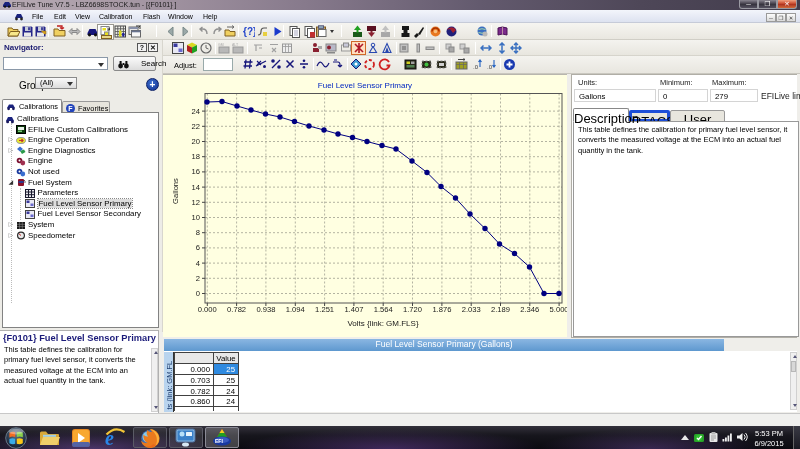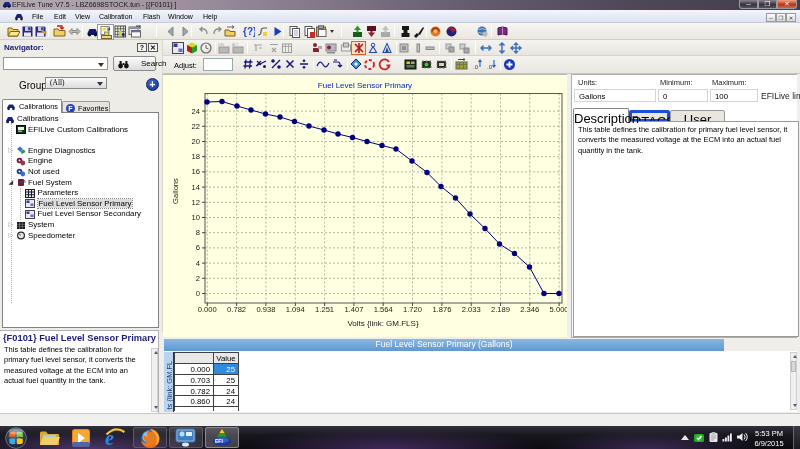--- a/index.html
+++ b/index.html
@@ -28,21 +28,21 @@
 #tb2 { left:163px; top:40px; width:637px; height:16px; background:linear-gradient(#f4f3ef,#e8e6df); border-bottom:1px solid #d6d4cc; }
 #tb3 { left:163px; top:56px; width:637px; height:18px; background:linear-gradient(#f4f3ef,#e8e6df); border-bottom:1px solid #c9c7bf; }
 
 #nav { left:0; top:40px; width:163px; height:292px; background:#edece7; border-right:1px solid #d8d6ce; }
 #navtitle { left:4px; top:3px; font-size:8px; font-weight:bold; color:#1b1b70; }
 .qbtn { position:absolute; top:3px; width:10px; height:9px; background:#f2f2f2; border:1px solid #555; text-align:center; font-size:7px; line-height:8px; font-weight:bold; color:#111; }
 #searchbox { left:3px; top:17px; width:105px; height:13px; background:#fff; border:1px solid #8a98a8; }
 #searchbox:after { content:""; position:absolute; right:3px; top:4.5px; width:0; height:0; border-left:3px solid transparent; border-right:3px solid transparent; border-top:4px solid #333; }
 #searchbtn { left:113px; top:16px; width:43px; height:15px; background:linear-gradient(#fbfbfb,#dcdcdc); border:1px solid #8a8a8a; border-radius:2px; font-size:8px; text-align:center; line-height:13px; color:#000;padding-left:12px; }
 #grouplbl { left:19px; top:40px; font-size:10px; color:#000; }
-#groupbox { left:45px; top:37px; width:62px; height:12px; background:linear-gradient(#fafafa,#dcdcdc); border:1px solid #8a8a8a; font-size:7.5px; padding-left:4px; line-height:10.5px;font-family:Liberation Serif, serif; }
+#groupbox { left:35px; top:37px; width:42px; height:12px; background:linear-gradient(#fafafa,#dcdcdc); border:1px solid #8a8a8a; font-size:7.5px; padding-left:4px; line-height:10.5px; }
 #groupbox:after { content:""; position:absolute; right:3px; top:3.5px; width:0; height:0; border-left:3px solid transparent; border-right:3px solid transparent; border-top:4px solid #333; }
 #plusbtn { left:146px; top:38px; width:13px; height:13px; border-radius:50%; background:radial-gradient(circle at 40% 35%, #3a6ecf, #132f8e); color:#fff; font-size:10px; line-height:12px; text-align:center; font-weight:bold; border:1px solid #0c2168; }
 .tab1 { position:absolute; font-size:7.4px; }
 #tabcal { left:2px; top:59px; width:60px; height:14px; background:#fff; border:1px solid #888; border-bottom:none; border-radius:2px 2px 0 0; z-index:3; }
 #tabfav { left:62px; top:61px; width:48px; height:12px; background:#e6e4dc; border:1px solid #999; border-bottom:none; border-radius:2px 2px 0 0; }
 #tree { left:2px; top:72px; width:157px; height:216px; background:#fff; border:1px solid #828282; overflow:hidden; }
 .trow { position:absolute; left:0; width:157px; height:10.6px; font-size:7.9px; color:#000; white-space:nowrap; }
 .tico2 { position:absolute; width:10px; height:9px; top:0.5px; }
 
 #chart { left:163px; top:74px; width:404px; height:263px; background:#ffffe1; border-top:1px solid #b8b6ae; }
@@ -462,20 +462,28 @@
         </svg>
         <span style="position:absolute;left:14px">Calibrations</span>
       </div>
     <div class="trow" style="top:11.6px">
         <svg class="tico2" style="left:13px" viewBox="0 0 10 9">
           <rect x="0.5" y="0.5" width="9" height="8" fill="#0b3b0b" stroke="#000"></rect>
           <rect x="2" y="2" width="6" height="3" fill="#e8f0e8"></rect>
           <rect x="2" y="5.5" width="4" height="1.5" fill="#7ac87a"></rect>
         </svg>
         <span style="position:absolute;left:25px">EFILive Custom Calibrations</span>
+      </div>
+    <div class="trow" style="top:22.2px">
+        <span style="position:absolute;left:5.5px;font-size:6px;color:#888">▷</span>
+        <svg class="tico2" style="left:13px" viewBox="0 0 10 9">
+          <ellipse cx="5" cy="4.5" rx="4.5" ry="3" fill="#e8e832" stroke="#999"></ellipse>
+          <path d="M3 4.5 L7 4.5 M5.5 3 L7 4.5 L5.5 6" stroke="#c03232" stroke-width="1.2" fill="none"></path>
+        </svg>
+        <span style="position:absolute;left:25px">Engine Operation</span>
       </div>
     <div class="trow" style="top:32.8px">
         <span style="position:absolute;left:5.5px;font-size:6px;color:#888">▷</span>
         <svg class="tico2" style="left:13px" viewBox="0 0 10 9">
           <path d="M1 3 L4 0.5 L7 3 L4 5.5 Z" fill="#3a6ed0"></path>
           <path d="M4 5 L8 3.5 L9.5 6 L6 8 Z" fill="#2a9a4a"></path>
         </svg>
         <span style="position:absolute;left:25px">Engine Diagnostics</span>
       </div>
     <div class="trow" style="top:43.4px">
@@ -668,21 +676,21 @@
   </g>
 </svg>
 </div>
 
 <div class="abs" id="rpanel">
   <span class="rlbl" style="left:6px;top:3px">Units:</span>
   <span class="rlbl" style="left:88px;top:3px">Minimum:</span>
   <span class="rlbl" style="left:140px;top:3px">Maximum:</span>
   <span class="rcell" style="left:2px;top:14px;width:82px;">Gallons</span>
   <span class="rcell" style="left:86px;top:14px;width:50px;">0</span>
-  <span class="rcell" style="left:138px;top:14px;width:48px;">100</span>
+  <span class="rcell" style="left:138px;top:14px;width:48px;">279</span>
   <span class="rlbl" style="left:189px;top:16px;font-size:8.5px;white-space:nowrap">EFILive lim</span>
   <span class="rtab" style="left:1px;top:33px;width:56px;height:14px;background:#fff;border:1px solid #888;border-bottom:1px solid #fff;border-radius:2px 2px 0 0;z-index:2;padding-top:1.5px;">Description</span>
   <span class="rtab" style="left:57px;top:35px;width:41px;height:12px;background:#e8e6de;border:3px solid #1d4ed8;border-radius:2px 2px 0 0;padding-top:1px;">RTACS</span>
   <span class="rtab" style="left:98px;top:35px;width:55px;height:12px;background:#e8e6de;border:1px solid #999;border-radius:2px 2px 0 0;padding-top:1px;">User notes</span>
   <div id="rtext">This table defines the calibration for primary fuel level sensor, it<br>converts the measured voltage at the ECM into an actual fuel<br>quantity in the tank.</div>
 </div>
 
 <div class="abs" id="blpanel">
   <h4>{F0101} Fuel Level Sensor Primary</h4>
   <div id="bltext">This table defines the calibration for<br>primary fuel level sensor, it converts the<br>measured voltage at the ECM into an<br>actual fuel quantity in the tank.</div>

